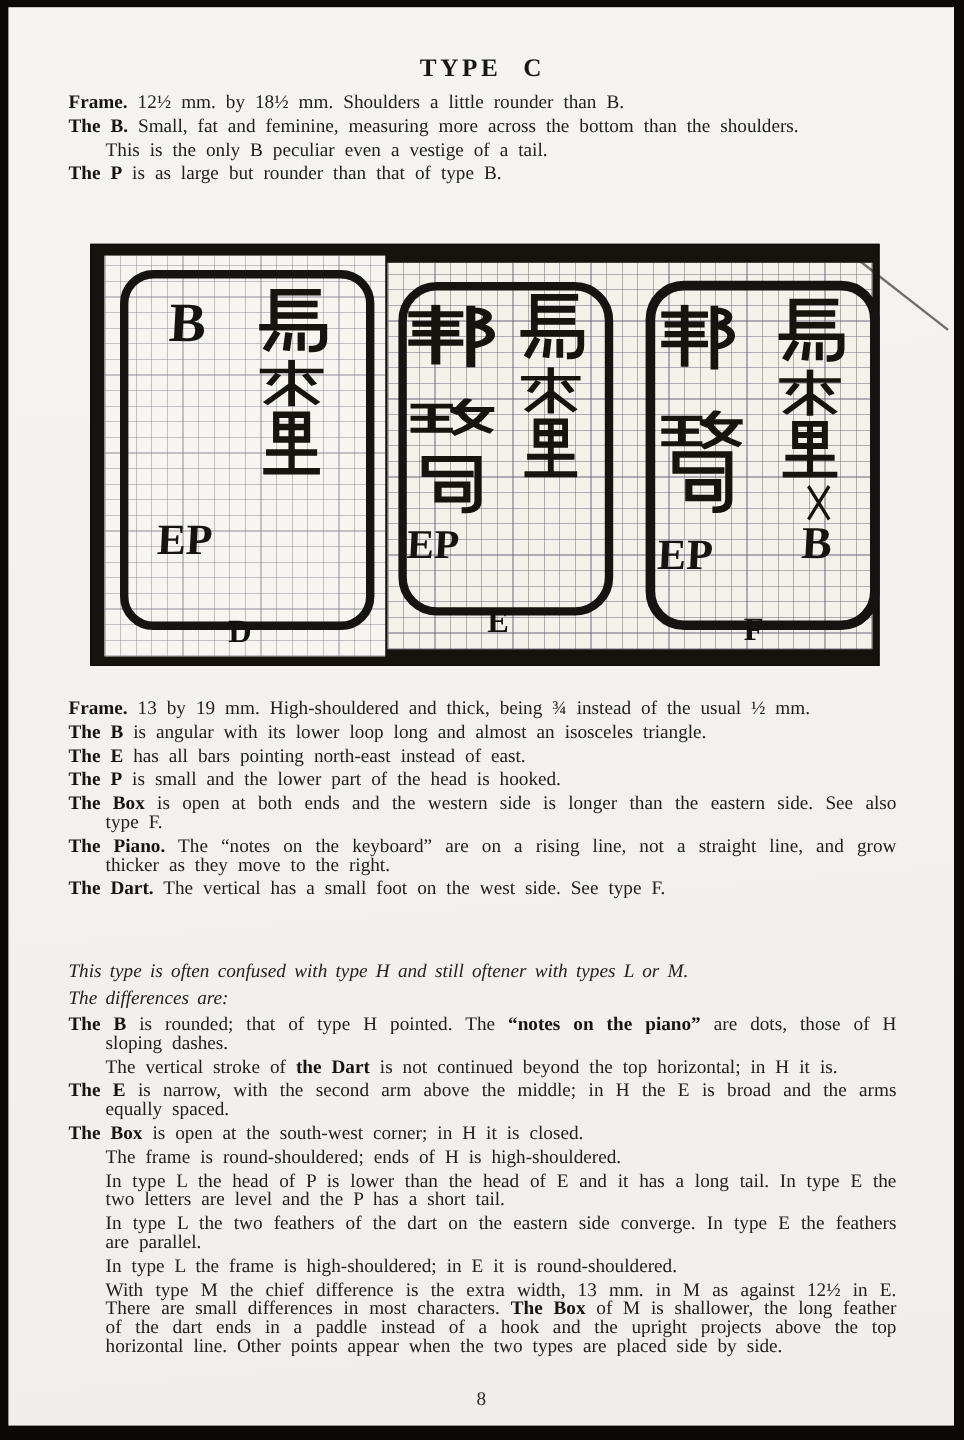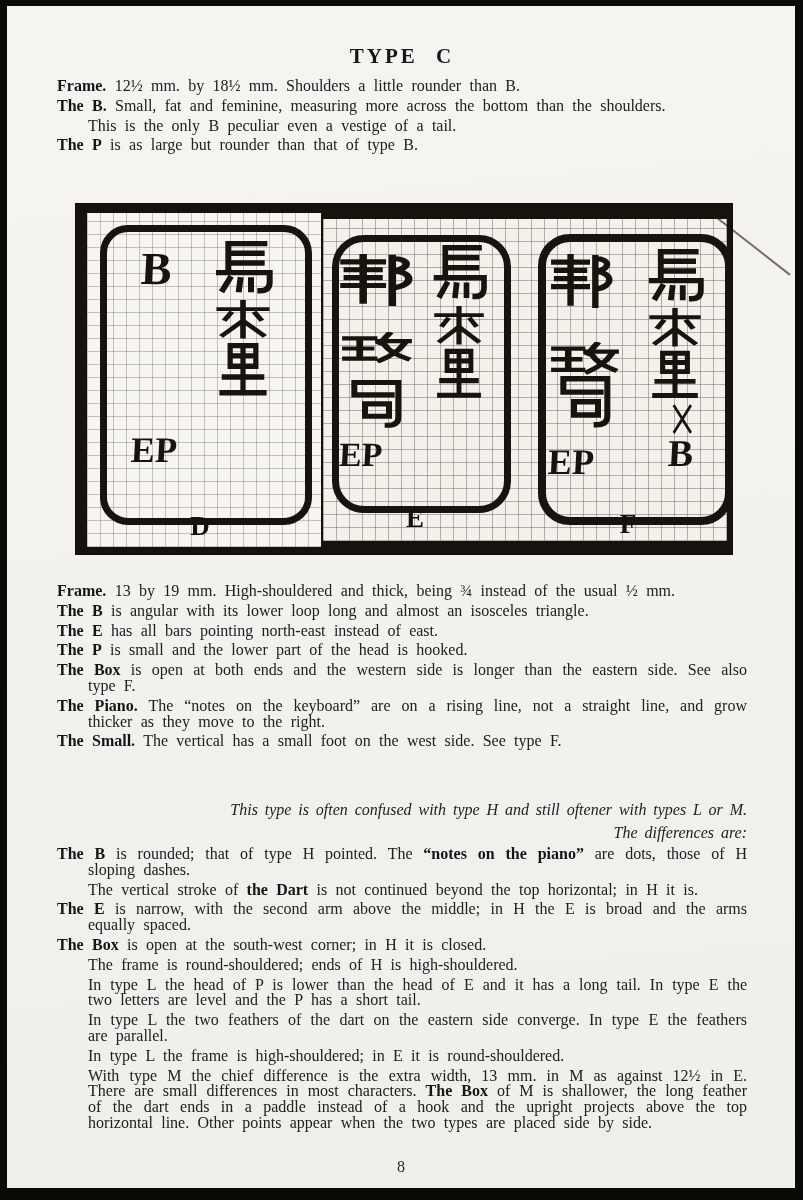--- a/index.html
+++ b/index.html
@@ -18,21 +18,21 @@
   .sec-e{top:792px;}
   .type-heading{
     margin:0 0 9px 0;text-align:center;font-size:21px;font-weight:700;
     letter-spacing:3px;word-spacing:10px;color:#181716;
   }
   p{margin:0 0 4px 0;font-size:16px;line-height:15.8px;text-align:justify;
     word-spacing:0.27em;color:#21201e;}
   p.lp{padding-left:31px;text-indent:-31px;}
   p.ip{padding-left:31px;}
   p b{font-weight:700;color:#161514;}
-  .intro{margin:2px 0 3px 0;text-align:right;font-style:italic;font-size:16px;
+  .intro{margin:2px 0 3px 0;text-align:left;font-style:italic;font-size:16px;
     line-height:20px;word-spacing:0.18em;color:#232220;}
   .pageno{position:absolute;left:0;top:1152px;width:100%;text-align:center;
     font-size:16px;color:#2a2927;}
 
   
   .figure{position:absolute;left:68px;top:197px;width:658px;height:352px;
     background:#16130f;box-shadow:0 0 0 1px #0e0c0a inset;}
   .panel{position:absolute;
     background:
       repeating-linear-gradient(0deg,rgba(110,104,122,.38) 0 1px,transparent 1px 13px),
@@ -201,21 +201,21 @@
     <div class="chop-label lab-f">F</div>
   </div>
 
   <section class="sec-d">
     <p class="lp"><b>Frame.</b><span> 13 by 19 mm.  High-shouldered and thick, being ¾ instead of the usual ½ mm.</span></p>
     <p class="lp"><b>The B</b><span> is angular with its lower loop long and almost an isosceles triangle.</span></p>
     <p class="lp"><b>The E</b><span> has all bars pointing north-east instead of east.</span></p>
     <p class="lp"><b>The P</b><span> is small and the lower part of the head is hooked.</span></p>
     <p class="lp"><b>The Box</b><span> is open at both ends and the western side is longer than the eastern side.  See also type F.</span></p>
     <p class="lp"><b>The Piano.</b><span> The “notes on the keyboard” are on a rising line, not a straight line, and grow thicker as they move to the right.</span></p>
-    <p class="lp"><b>The Small.</b><span> The vertical has a small foot on the west side.  See type F.</span></p>
+    <p class="lp"><b>The Dart.</b><span> The vertical has a small foot on the west side.  See type F.</span></p>
   </section>
 
   <section class="sec-e">
     <p class="intro">This type is often confused with type H and still oftener with types L or M.</p>
     <p class="intro">The differences are:</p>
     <p class="lp"><b>The B</b><span> is rounded; that of type H pointed.  The </span><b>“notes on the piano”</b><span> are dots, those of H sloping dashes.</span></p>
     <p class="ip"><span>The vertical stroke of </span><b>the Dart</b><span> is not continued beyond the top horizontal; in H it is.</span></p>
     <p class="lp"><b>The E</b><span> is narrow, with the second arm above the middle; in H the E is broad and the arms equally spaced.</span></p>
     <p class="lp"><b>The Box</b><span> is open at the south-west corner; in H it is closed.</span></p>
     <p class="ip">The frame is round-shouldered; ends of H is high-shouldered.</p>

